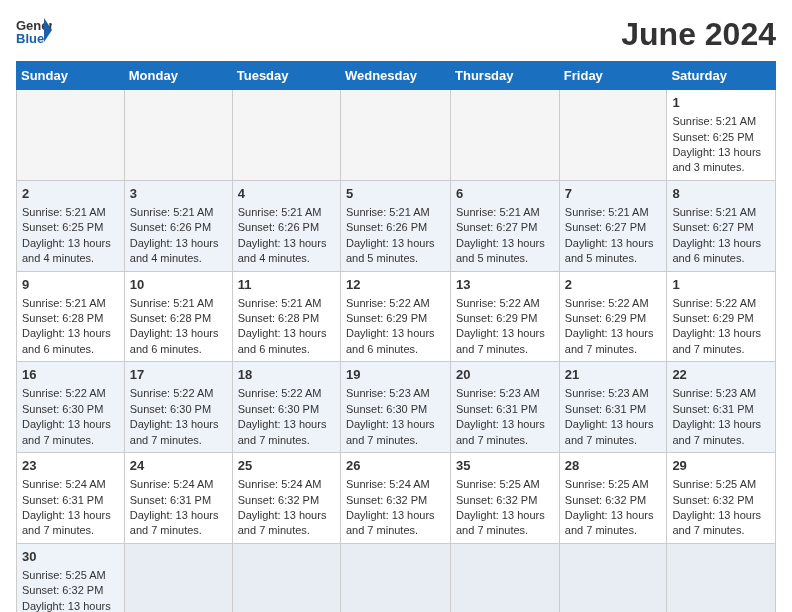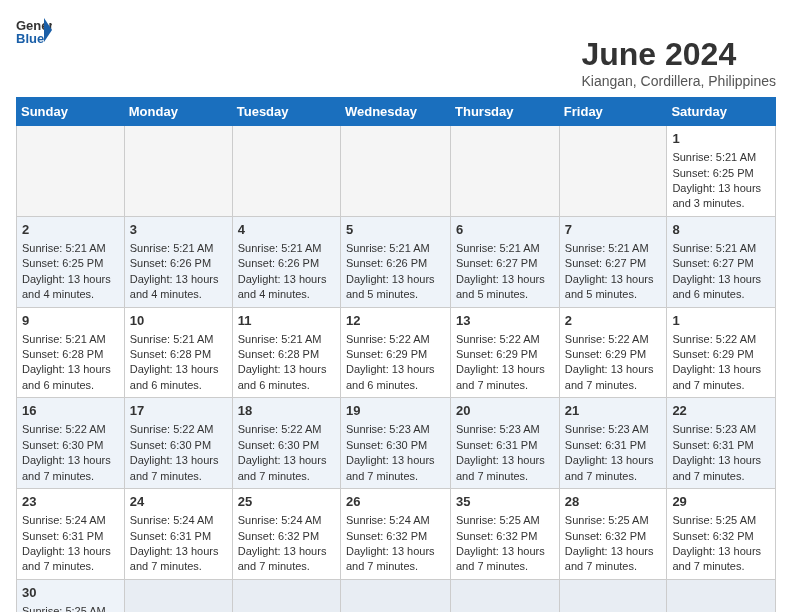--- a/index.html
+++ b/index.html
@@ -19,22 +19,21 @@
     .logo {
       display: flex;
       align-items: center;
       gap: 4px;
     }
     .logo-icon {
       width: 36px;
       height: 30px;
     }
     .title-area {
-      text-align: left;
-      margin-top: 20px;
+      text-align: right;
     }
     .cal-title {
       font-size: 32px;
       font-weight: bold;
       color: #333;
     }
     .cal-subtitle {
       font-size: 14px;
       color: #555;
     }
@@ -88,21 +87,20 @@
 <div class="header-area">
   <div class="logo">
     <svg class="logo-icon" viewBox="0 0 36 30" xmlns="http://www.w3.org/2000/svg">
       <text x="0" y="14" font-family="Arial" font-size="13" font-weight="bold" fill="#333">General</text>
       <text x="0" y="27" font-family="Arial" font-size="13" font-weight="bold" fill="#1a5fa8">Blue</text>
       <polygon points="28,2 36,14 28,26" fill="#1a5fa8"></polygon>
     </svg>
   </div>
   <div class="title-area">
     <div class="cal-title">June 2024</div>
-    <div class="cal-subtitle">Kiangan, Cordillera, Philippines</div>
   </div>
 </div>
 
 <table>
   <thead>
     <tr id="weekday-header">
     <th>Sunday</th>
         <th>Monday</th>
         <th>Tuesday</th>
         <th>Wednesday</th>

